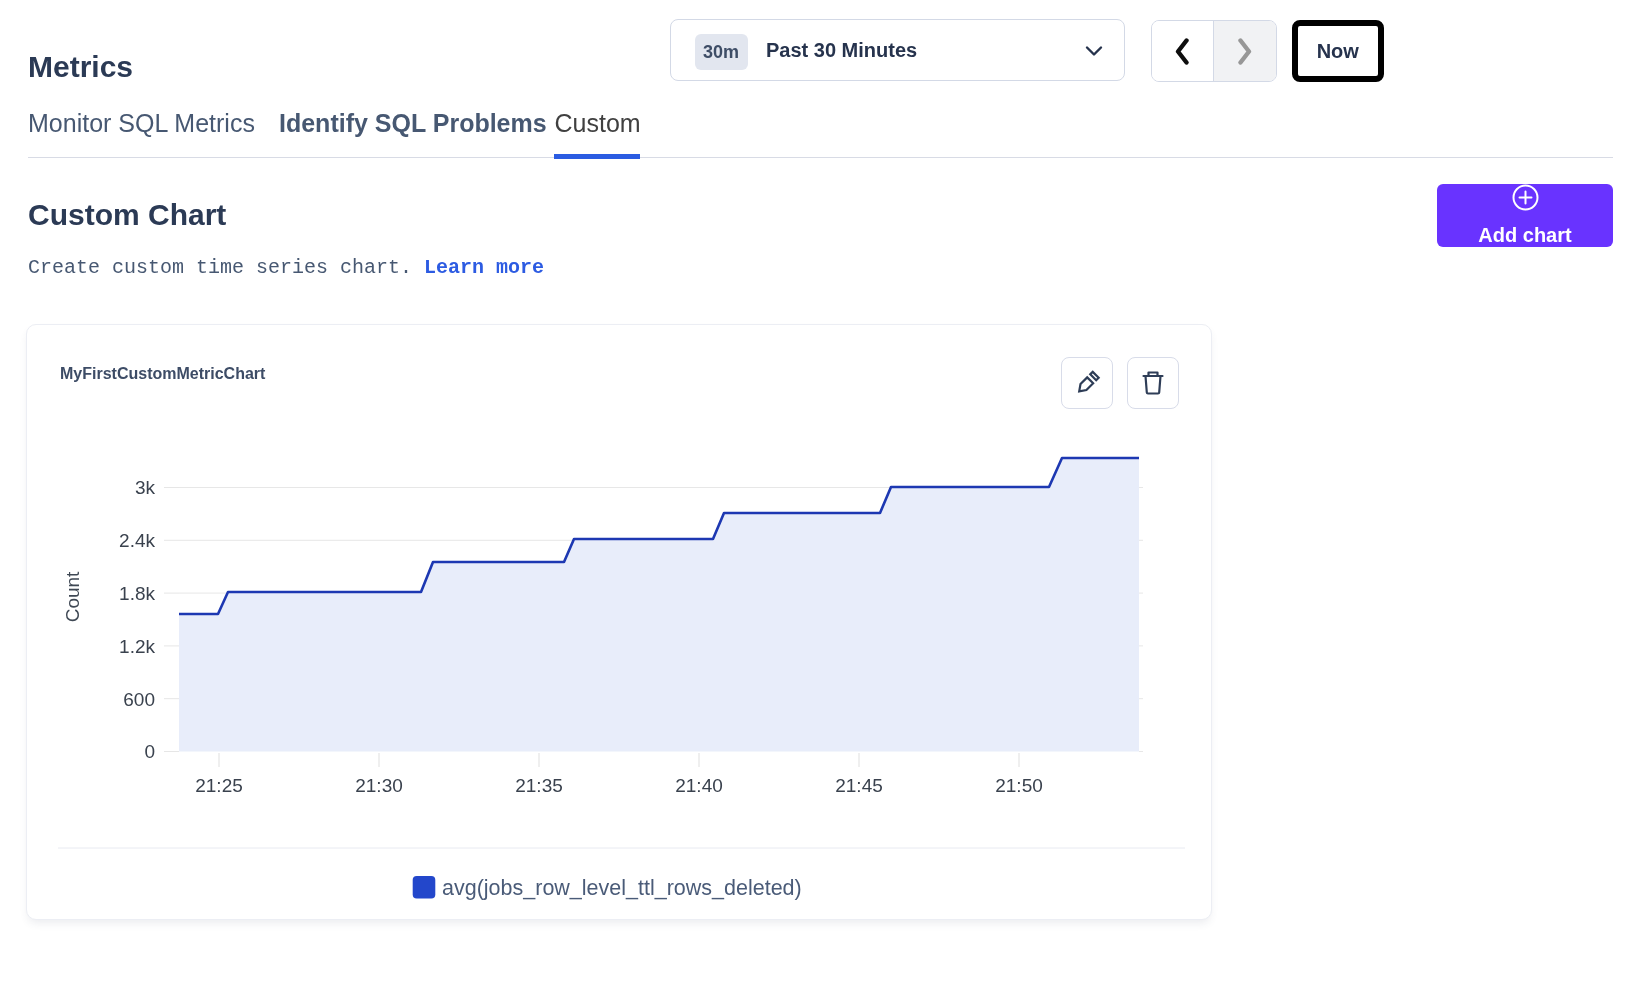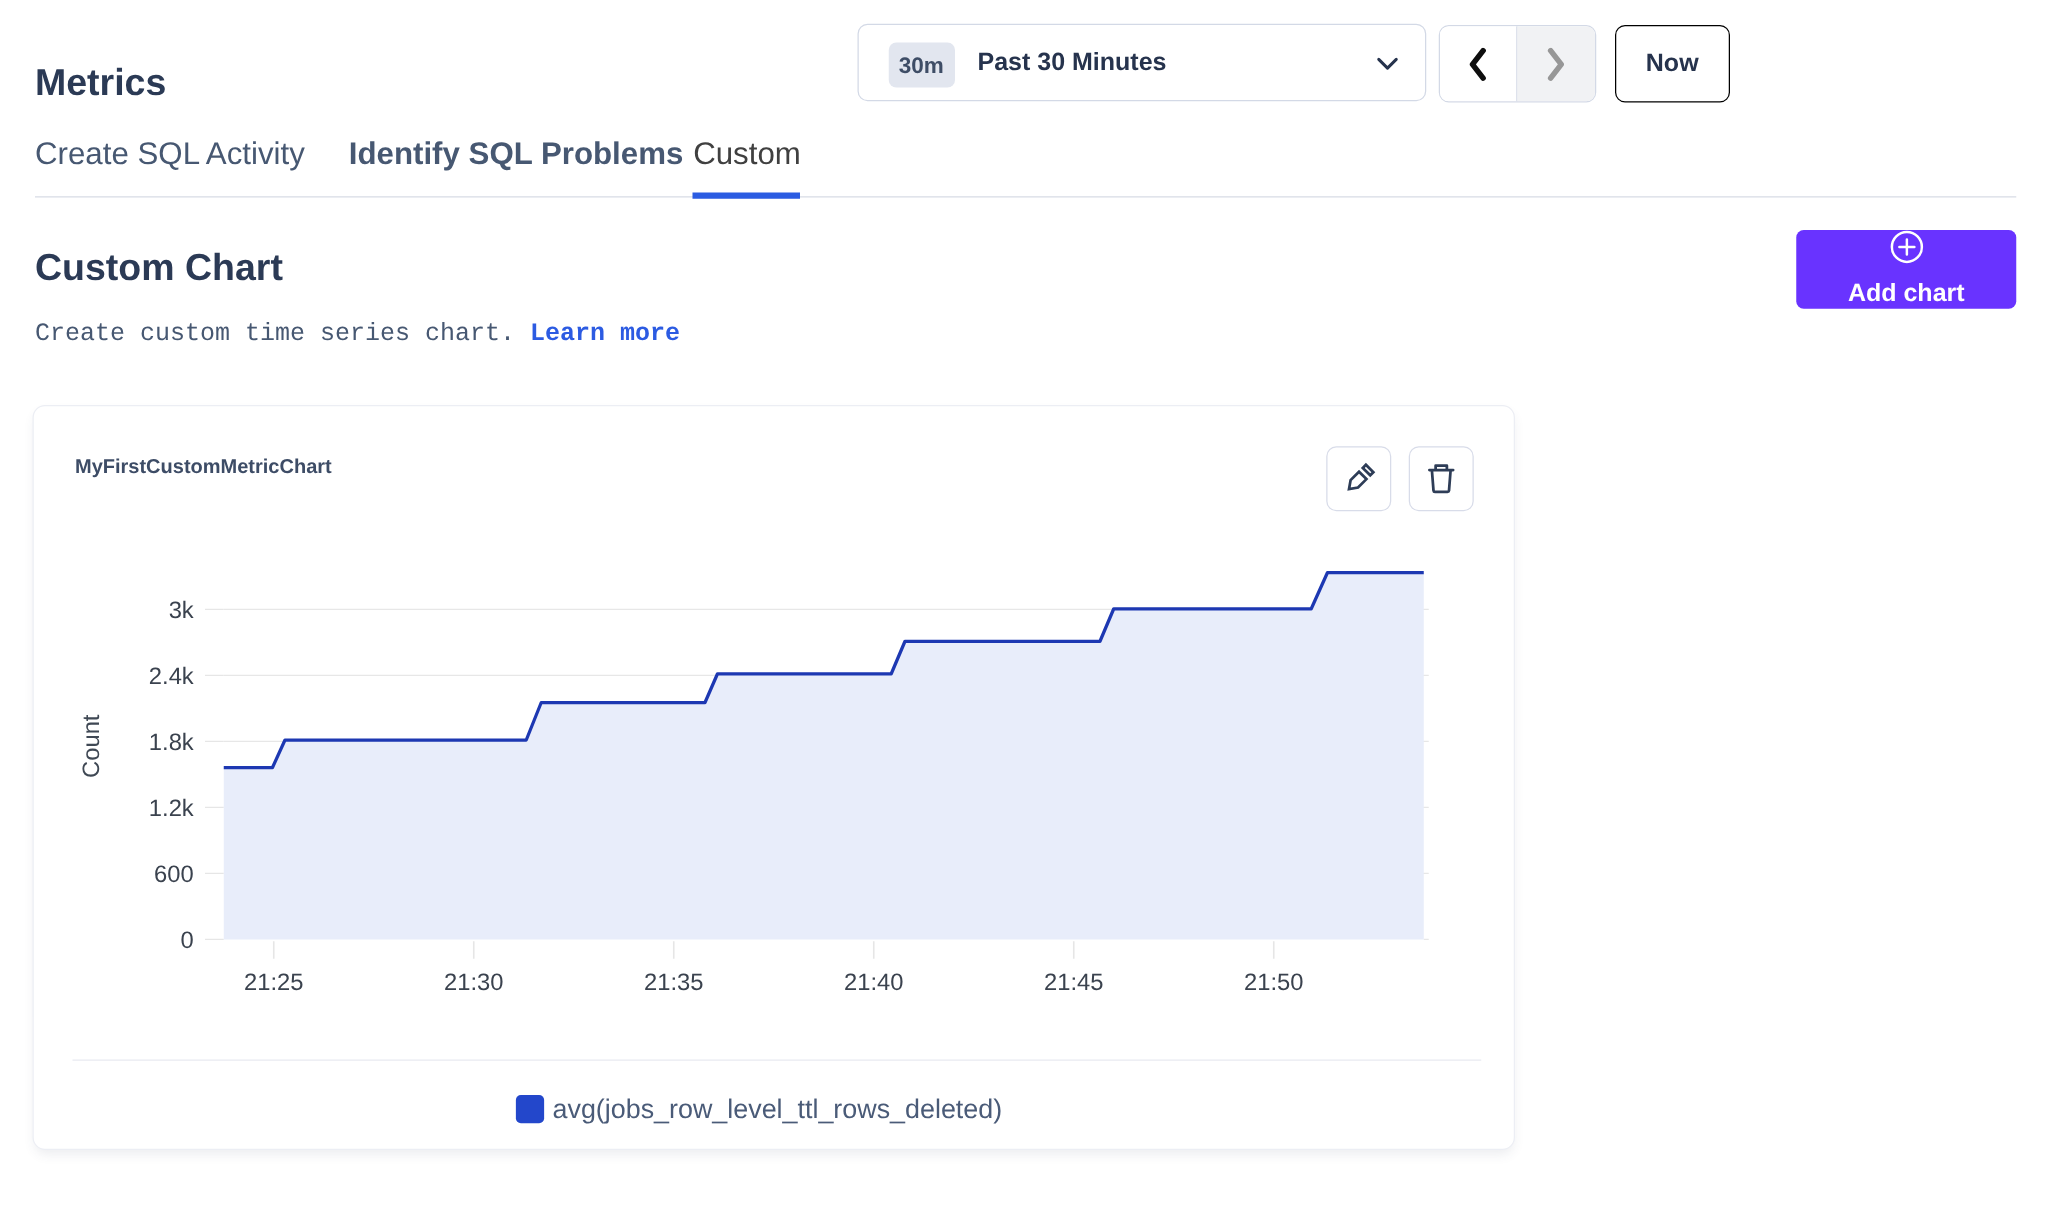--- a/index.html
+++ b/index.html
@@ -7,27 +7,27 @@
   .abs { position:absolute; }
   .h1 { font-size:30px; font-weight:bold; color:#2b3a55; line-height:1; }
   .tab { font-size:25px; color:#475872; line-height:1; }
   .tab.active { color:#404040; }
 </style>
 </head>
 <body>
 
 <div class="abs h1" style="left:28px; top:52px;">Metrics</div>
 
-<div class="abs tab" style="left:28px; top:110.7px;">Create SQL Activity</div>
+<div class="abs tab" style="left:28px; top:110.7px;">Monitor SQL Metrics</div>
 <div class="abs tab" style="left:279px; top:110.7px;font-weight:bold;">Identify SQL Problems</div>
 <div class="abs tab active" style="left:554.5px; top:110.7px;">Custom</div>
 <div class="abs" style="left:28px; top:157px; width:1585px; height:1px; background:#d8dbe5;"></div>
 <div class="abs" style="left:553.5px; top:154px; width:86px; height:5px; background:#2b5ce2;"></div>
 
-<div class="abs" style="left:670px; top:19px; width:455px; height:62px; background:#fff; border:1px solid #d3d9e6; border-radius:8px;margin-left:16px;">
+<div class="abs" style="left:670px; top:19px; width:455px; height:62px; background:#fff; border:1px solid #d3d9e6; border-radius:8px;">
   <div class="abs" style="left:23.5px; top:14px; width:53px; height:36px; background:#e2e6ef; border-radius:6px; display:flex; align-items:center; justify-content:center; font-size:18px; font-weight:bold; color:#3e4d66;">30m</div>
   <div class="abs" style="left:95px; top:0; height:60px; display:flex; align-items:center; font-size:20px; font-weight:bold; color:#26334d;">Past 30 Minutes</div>
   <svg class="abs" style="left:414px; top:23px;" width="18" height="16" viewBox="0 0 18 16">
       <path d="M2 4.5 L9 11.5 L16 4.5" fill="none" stroke="#26334d" stroke-width="2.4" stroke-linecap="round" stroke-linejoin="round"></path>
     </svg>
 </div>
 
 <div class="abs" style="left:1150.7px; top:20px; width:126px; height:62px; border:1px solid #d3d9e6; border-radius:8px; overflow:hidden; display:flex;">
   <div style="width:62.5px; height:100%; background:#fff; display:flex; align-items:center; justify-content:center;">
     <svg width="16" height="27" viewBox="0 0 16 27">
@@ -35,21 +35,21 @@
       </svg>
   </div>
   <div style="width:1px; height:100%; background:#d3d9e6;"></div>
   <div style="width:62.5px; height:100%; background:#f1f2f4; display:flex; align-items:center; justify-content:center;">
     <svg width="16" height="27" viewBox="0 0 16 27">
         <path d="M3.5 2.5 L12 13.5 L3.5 24.5" fill="none" stroke="#979797" stroke-width="4.4" stroke-linecap="round" stroke-linejoin="round"></path>
       </svg>
   </div>
 </div>
 
-<div class="abs" style="left:1291.5px; top:20px; width:92.5px; height:62px; border:1px solid #000000; border-radius:8px; background:#fff; display:flex; align-items:center; justify-content:center; font-size:20px; font-weight:bold; color:#26334d;">Now</div>
+<div class="abs" style="left:1291.5px; top:20px; width:92.5px; height:62px; border:6px solid #000000; border-radius:8px; background:#fff; display:flex; align-items:center; justify-content:center; font-size:20px; font-weight:bold; color:#26334d;">Now</div>
 
 <div class="abs h1" style="left:28px; top:199.5px;">Custom Chart</div>
 <div class="abs" style="left:28px; top:258px; font-size:20px; color:#475872; line-height:1;font-family:Liberation Mono, monospace;">Create custom time series chart. <span style="color:#2c5be2; font-weight:bold;">Learn more</span></div>
 
 <div class="abs" style="left:1437px; top:184px; width:176px; height:63px; background:#6933ff; border-radius:6px; display:flex; align-items:center; justify-content:center; gap:13px;flex-direction:column;">
   <svg width="27" height="27" viewBox="0 0 27 27">
       <circle cx="13.5" cy="13.5" r="12" fill="none" stroke="#fff" stroke-width="2"></circle>
       <path d="M13.5 7.5 V19.5 M7.5 13.5 H19.5" stroke="#fff" stroke-width="2" stroke-linecap="round"></path>
     </svg>
   <span style="font-size:20px; font-weight:bold; color:#fff;">Add chart</span>

